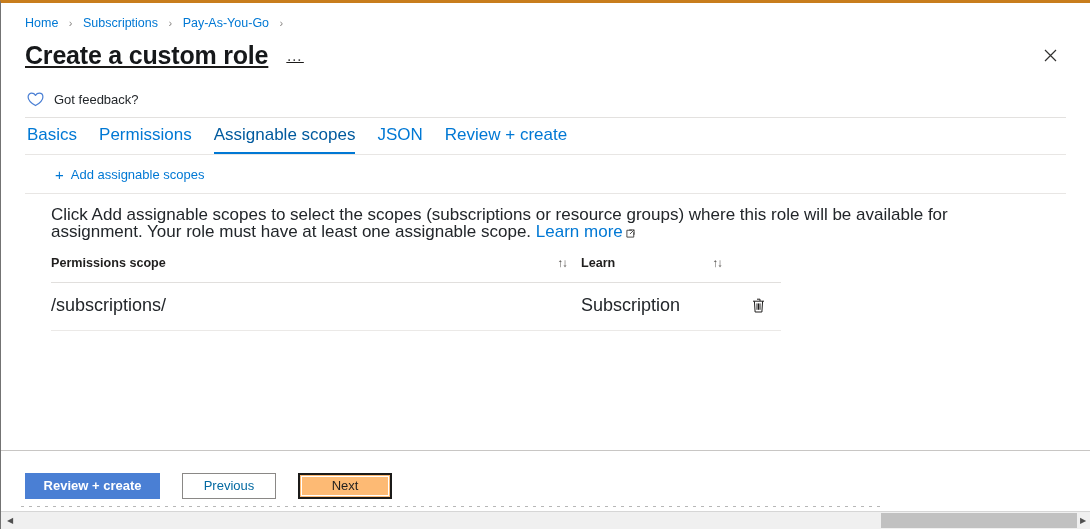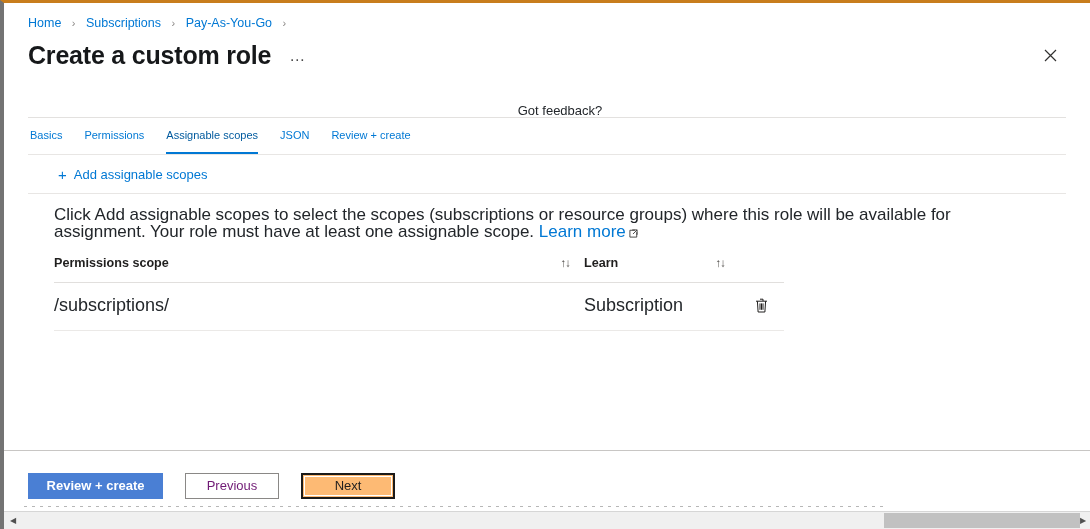--- a/index.html
+++ b/index.html
@@ -16,21 +16,21 @@
     -webkit-font-smoothing: antialiased;
   }
 
   
   #window {
     position: relative;
     width: 1090px;
     height: 529px;
     box-sizing: border-box;
     border-top: 3px solid #c87d1c;
-    border-left: 4px solid #737373;
+    border-left: 1px solid #737373;
     background: #ffffff;
     display: flex;
     flex-direction: column;
   }
 
   #blade {
     position: relative;
     flex: 1 1 auto;
     overflow: hidden;
     display: flex;
@@ -53,20 +53,21 @@
     color: #8a8886;
     margin: 0 7px;
     font-size: 11px;
   }
 
   
   .title-row {
     display: flex;
     align-items: center;
     padding: 8px 0 0 24px;
+    text-decoration: underline;
   }
   .blade-title {
     font-size: 25px;
     font-weight: 600;
     line-height: 32px;
     letter-spacing: -0.2px;
     color: #16181a;
   }
   .title-ellipsis {
     margin-left: 16px;
@@ -93,21 +94,20 @@
   }
 
   
   .feedback-row {
     display: flex;
     align-items: center;
     gap: 10px;
     padding: 22px 0 0 26px;
     height: 34px;
     box-sizing: border-box;
-    flex-direction: column;
   }
   .feedback-label {
     font-size: 13px;
     color: #23272b;
   }
   .hr {
     height: 1px;
     background: #e3e1df;
     margin: 12px 24px 0 24px;
   }
@@ -115,21 +115,21 @@
   
   .tabs {
     display: flex;
     align-items: flex-end;
     gap: 22px;
     padding: 14px 0 0 26px;
     height: 36px;
     box-sizing: border-box;
   }
   .tab {
-    font-size: 11px;
+    font-size: 17px;
     color: #0078d4;
     cursor: pointer;
     padding-bottom: 9px;
     border-bottom: 2px solid transparent;
     white-space: nowrap;
     line-height: 16px;
   }
   .tab.active {
     color: #005a9e;
     border-bottom-color: #0078d4;
@@ -268,21 +268,21 @@
   .btn-primary {
     background: #4a7fd4;
     border: 1px solid #4a7fd4;
     color: #ffffff;
     font-weight: 600;
     min-width: 135px;
   }
   .btn-default {
     background: #ffffff;
     border: 1px solid #8a8886;
-    color: #701a75;
+    color: #0369a1;
   }
   .btn-focused {
     background: #fdba74;
     border: 2px solid #1b1a19;
     color: #201f1e;
     outline: 1px solid #ffffff;
     outline-offset: -4px;
   }
 
   

